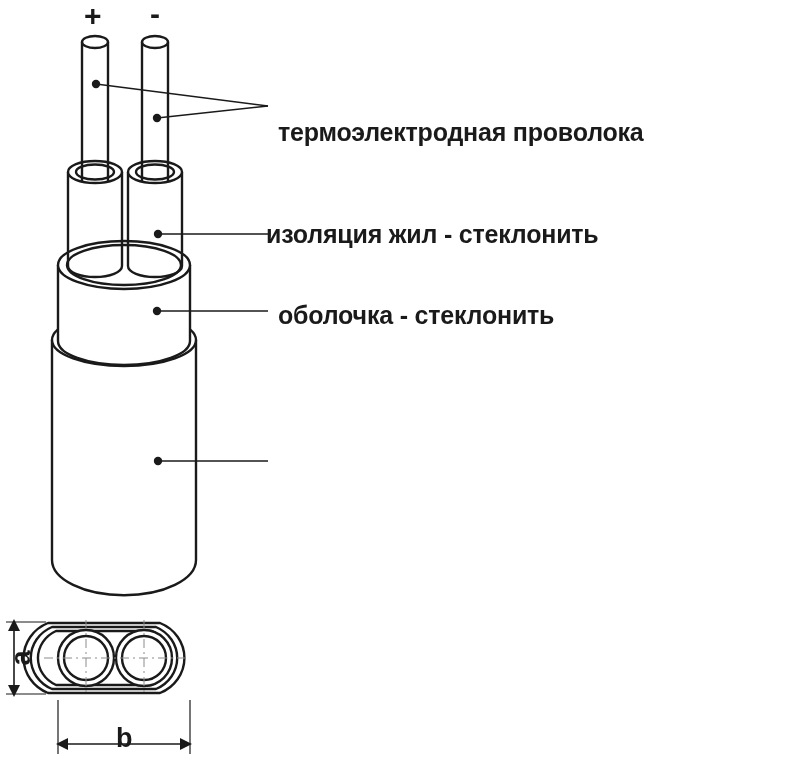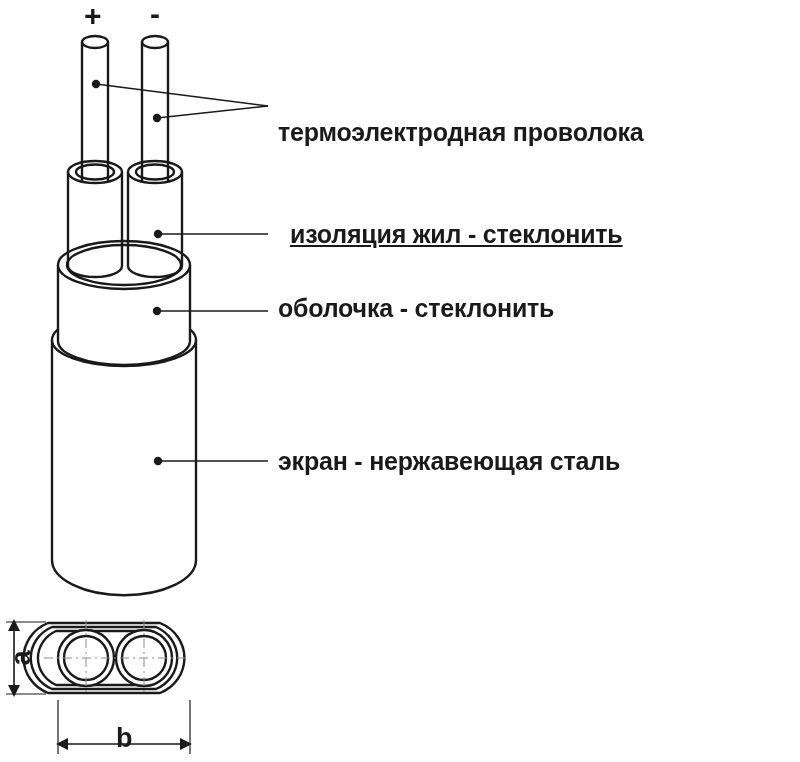--- a/index.html
+++ b/index.html
@@ -153,23 +153,22 @@
 
     </g>
   </svg>
 
   <div class="label polarity" style="left:84px; top:-2px;">+</div>
 
   <div class="label polarity" style="left:150px; top:-4px;">-</div>
 
   <div class="label callout-text" style="left:278px; top:118px;">термоэлектродная проволока</div>
 
-  <div class="label callout-text" style="left:290px; top:220px;text-decoration:underline;">изоляция жил - стеклонить</div>
+  <div class="label callout-text" style="left:266px; top:220px;">изоляция жил - стеклонить</div>
 
-  <div class="label callout-text" style="left:278px; top:294px;">оболочка - стеклонить</div>
+  <div class="label callout-text" style="left:278px; top:301px;">оболочка - стеклонить</div>
 
-  <div class="label callout-text" style="left:278px; top:447px;">экран - нержавеющая сталь</div>
 
   <div class="label dimletter dim-a" style="left:14px; top:642px;">a</div>
 
   <div class="label dimletter" style="left:116px; top:723px;">b</div>
 
 </div>
 
 </body></html>

